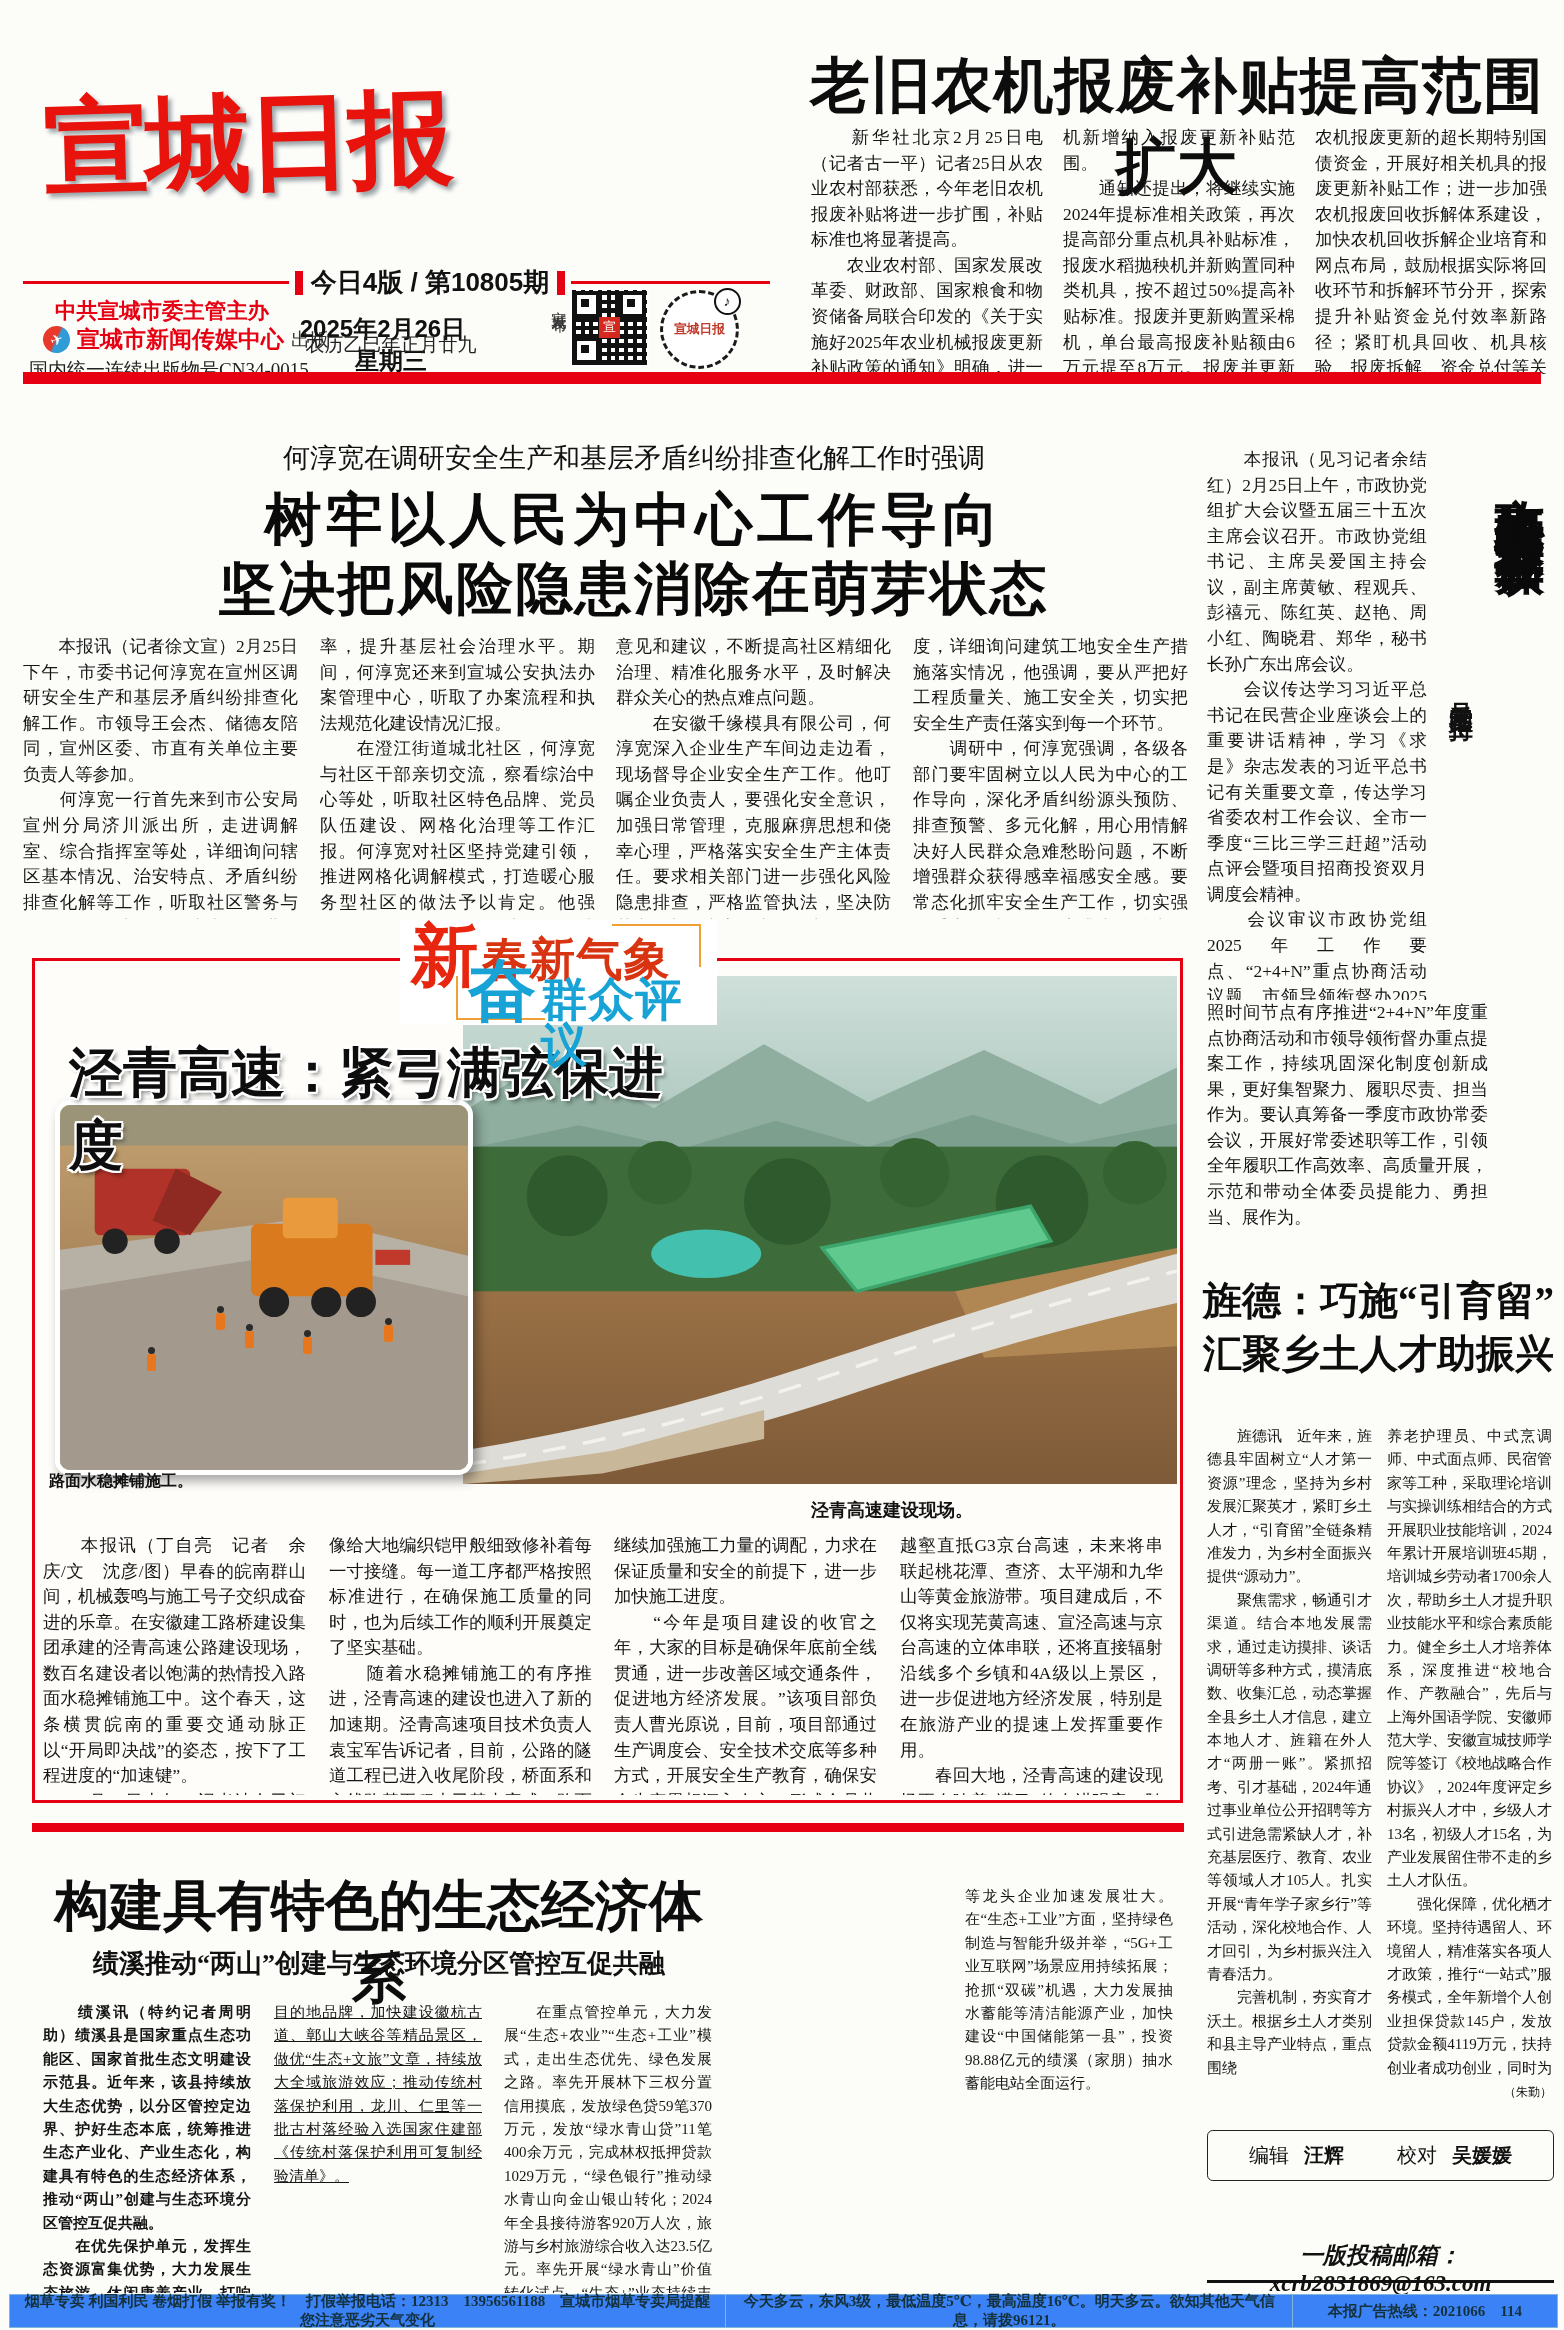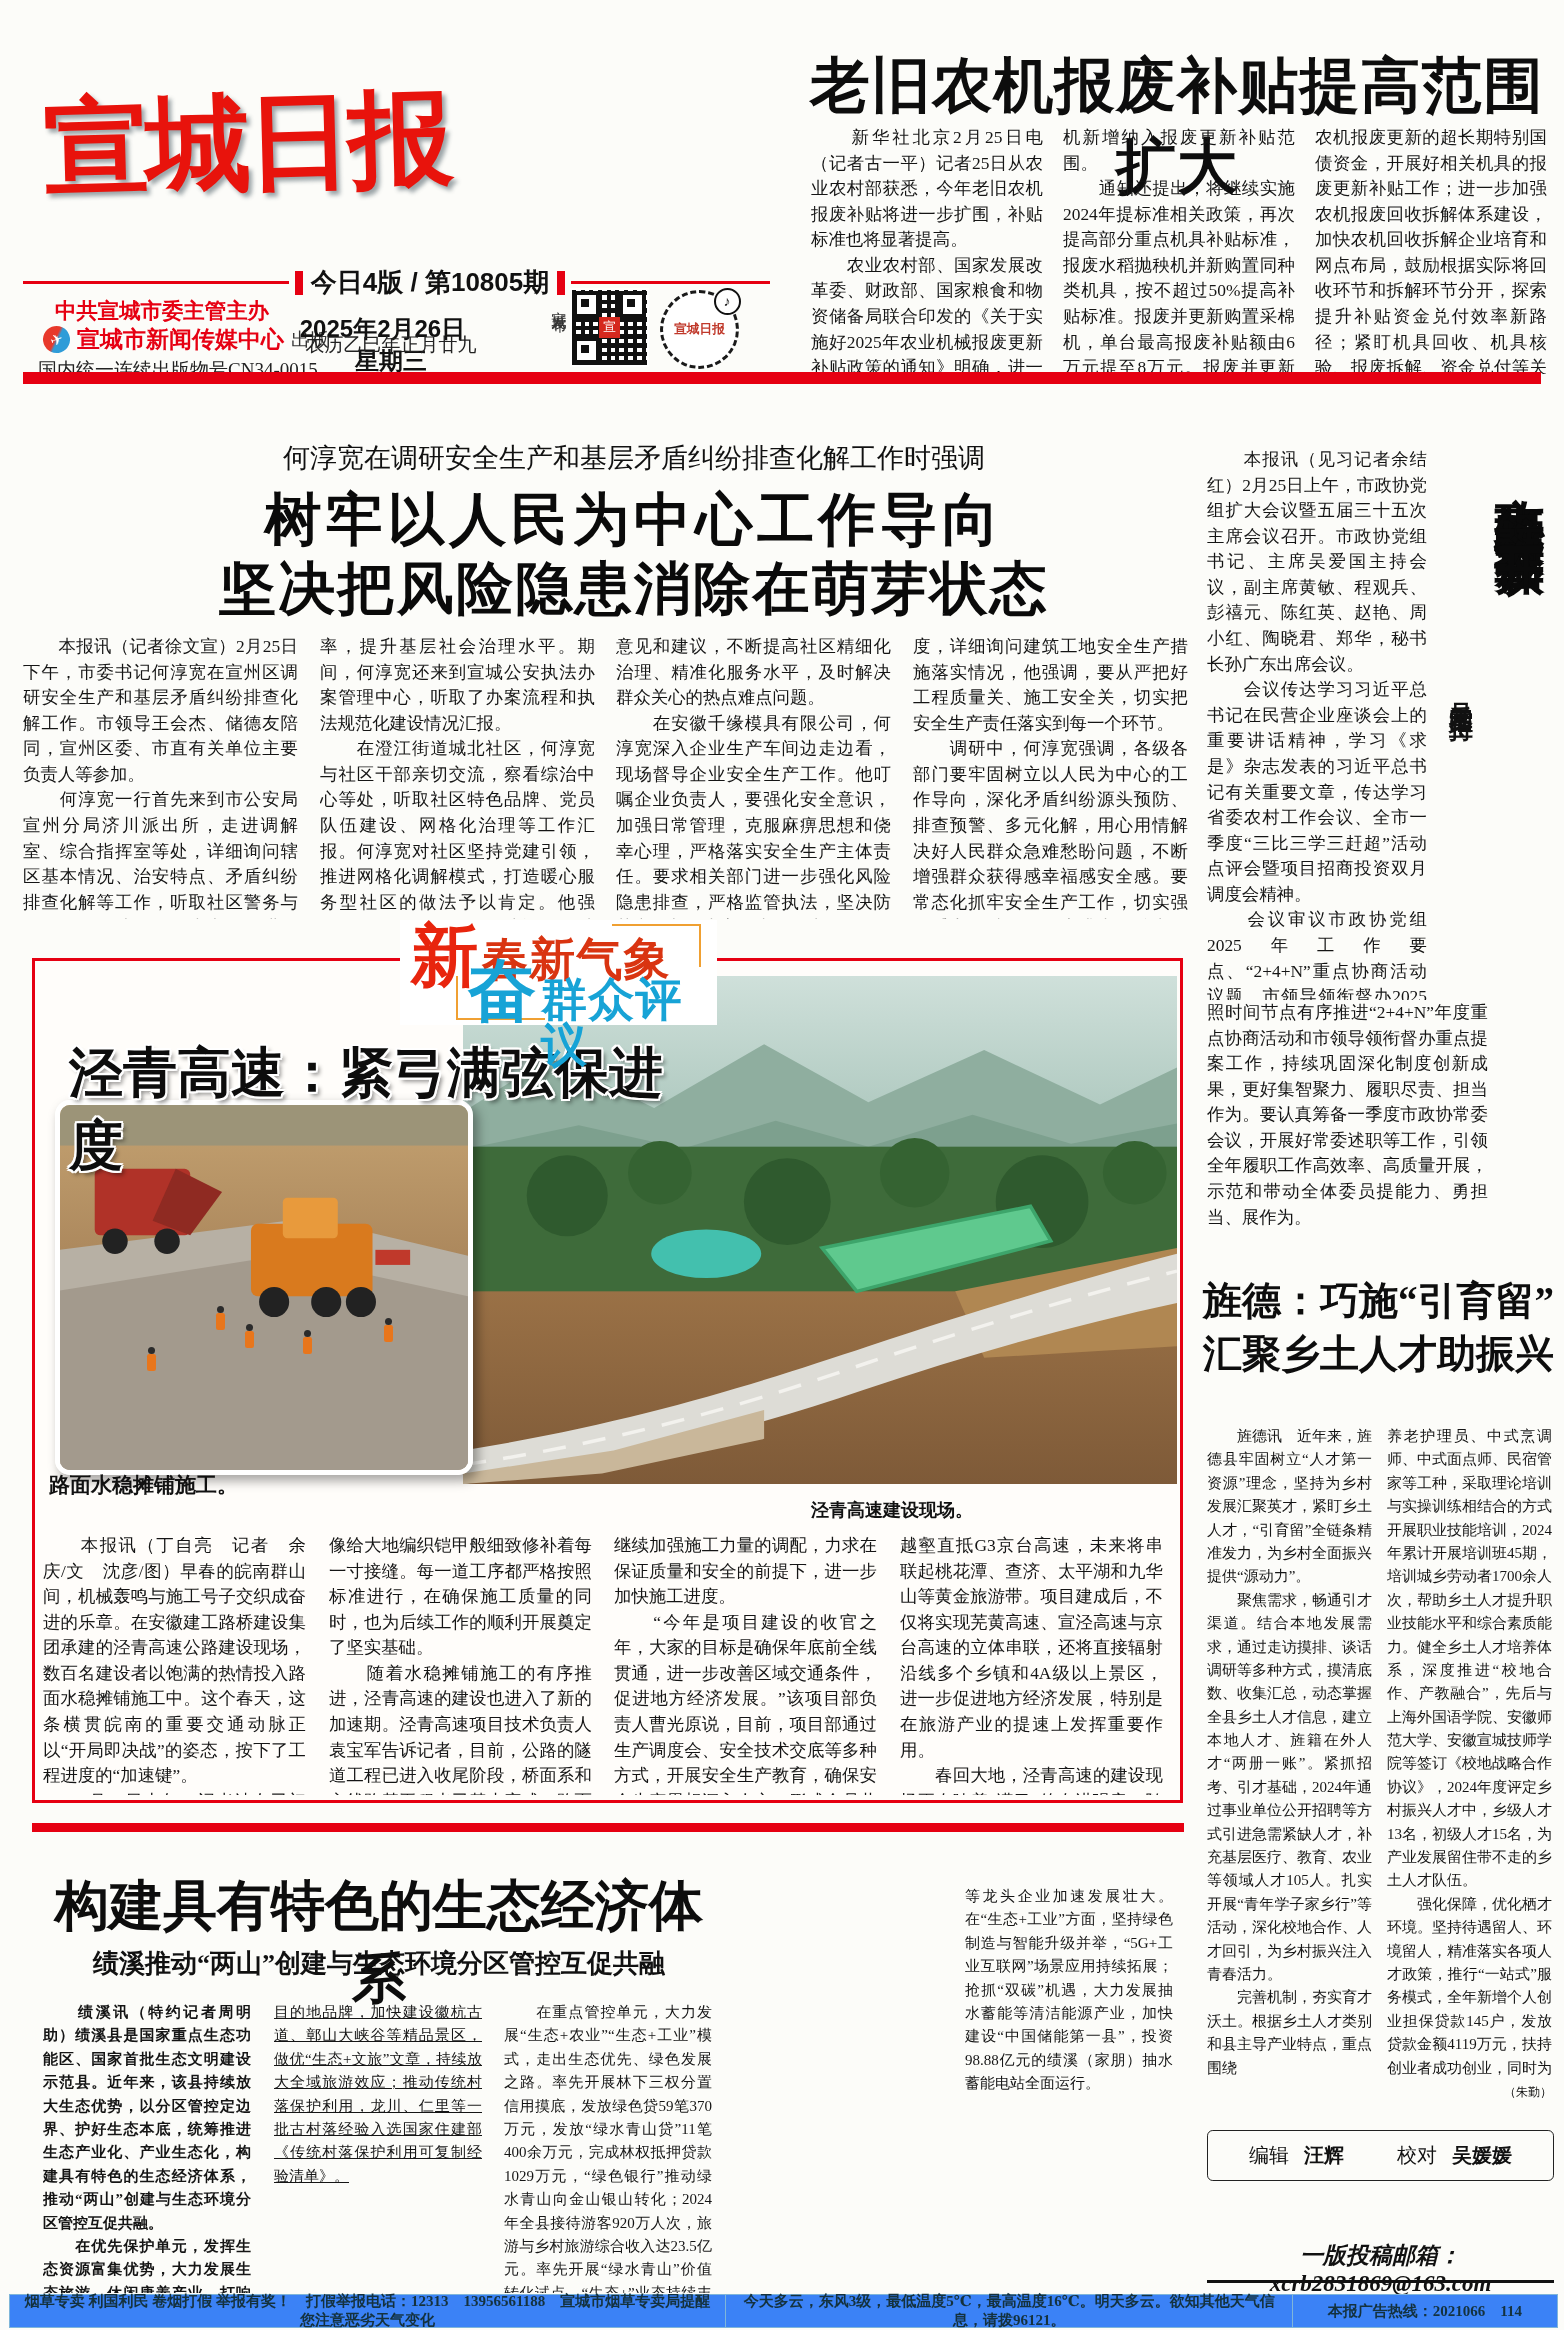--- a/index.html
+++ b/index.html
@@ -49,21 +49,21 @@
 
   <div class="abs sans" style="left:55px;top:296px;width:249px;font-size:21.4px;font-weight:bold;color:#e60012;">中共宣城市委主管主办</div>
 
   <div class="abs" style="left:43px;top:324px;width:347px;height:31px;display:flex;align-items:center;gap:7px;">
     <span style="width:27px;height:27px;border-radius:50%;flex:none;display:flex;align-items:center;justify-content:center;
                  background:linear-gradient(135deg,#e8392b 46%,#2f9cd8 54%);color:#fff;font-size:15px;transform:rotate(-20deg);">✈</span>
     <span class="sans" style="font-size:23px;font-weight:bold;color:#e60012;">宣城市新闻传媒中心</span>
     <span class="sans" style="font-size:19px;color:#333;">出版</span>
   </div>
 
-  <div class="abs" style="left:38px;top:357px;width:382px;font-size:19px;color:#222;">国内统一连续出版物号CN34-0015</div>
+  <div class="abs" style="left:29px;top:357px;width:382px;font-size:19px;color:#222;">国内统一连续出版物号CN34-0015</div>
 
   <div class="abs sans center" style="left:287px;top:313px;width:208px;font-size:24px;font-weight:bold;color:#111;">
     <span>2025年2月26日</span>
     <span style="display:inline-block;width:10.4px;"></span>
     <span>星期三</span>
   </div>
   <div class="abs sans center" style="left:287px;top:332px;width:208px;font-size:19px;color:#222;">农历乙巳年正月廿九</div>
 
   <div class="abs vline" style="left:549px;top:299px;height:69px;font-size:15px;color:#333;letter-spacing:2.3px;">宣城发布</div>
   <div class="abs qr-pat" style="left:570px;top:288px;width:75px;height:75px;border:2.3px solid #fff;">
@@ -183,21 +183,21 @@
     <div class="bracket" style="right:16px;top:3.5px;width:87px;height:41px;border-top-width:2.9px;border-right-width:2.9px;"></div>
     <div class="bracket" style="left:56px;top:56px;width:87px;height:42px;border-left-width:2.9px;border-bottom-width:2.9px;"></div>
     <div class="abs sans" style="left:10.4px;top:1.2px;font-size:68px;font-weight:900;color:#e8250e;line-height:1;">新</div>
     <div class="abs sans" style="left:82px;top:16px;font-size:46px;font-weight:900;color:#d93411;line-height:1;letter-spacing:1.2px;">春新气象</div>
     <div class="abs sans" style="left:68px;top:36px;font-size:68px;font-weight:900;color:#17a3d6;line-height:1;">奋</div>
     <div class="abs sans" style="left:141px;top:56px;font-size:46px;font-weight:900;color:#17a3d6;line-height:1;letter-spacing:1.2px;">群众评议</div>
   </div>
 
   <div class="abs outline-white" style="left:69px;top:1037px;width:637px;font-size:54px;font-weight:800;color:#0d0d0d;z-index:5;">泾青高速：紧弓满弦保进度</div>
 
-  <div class="abs" style="left:49px;top:1471px;width:301px;font-size:21px;font-weight:bold;color:#111;">路面水稳摊铺施工。</div>
+  <div class="abs" style="left:49px;top:1471px;width:301px;font-size:16px;font-weight:bold;color:#111;">路面水稳摊铺施工。</div>
   <div class="abs" style="left:811px;top:1498px;width:365px;font-size:18px;font-weight:bold;color:#111;">泾青高速建设现场。</div>
 
   <div class="col" style="left:43px;top:1533px;width:263px;height:262px;">　　本报讯（丁自亮　记者　余庆/文　沈彦/图）早春的皖南群山间，机械轰鸣与施工号子交织成奋进的乐章。在安徽建工路桥建设集团承建的泾青高速公路建设现场，数百名建设者以饱满的热情投入路面水稳摊铺施工中。这个春天，这条横贯皖南的重要交通动脉正以“开局即决战”的姿态，按下了工程进度的“加速键”。
 　　2月24日上午，记者站在已初具雏形的路基上眺望，4台压路机组成的方阵正向前推进。身穿橙色反光背心的工人们手持铁锹紧随摊铺机，</div>
   <div class="col" style="left:329px;top:1533px;width:263px;height:262px;">像给大地编织铠甲般细致修补着每一寸接缝。每一道工序都严格按照标准进行，在确保施工质量的同时，也为后续工作的顺利开展奠定了坚实基础。
 　　随着水稳摊铺施工的有序推进，泾青高速的建设也进入了新的加速期。泾青高速项目技术负责人袁宝军告诉记者，目前，公路的隧道工程已进入收尾阶段，桥面系和主线路基工程也已基本完成。路面水稳底基层的摊铺工作已完成21.2公里，下基层摊铺已完成11.3公里。项目部将</div>
   <div class="col" style="left:614px;top:1533px;width:263px;height:262px;">继续加强施工力量的调配，力求在保证质量和安全的前提下，进一步加快施工进度。
 　　“今年是项目建设的收官之年，大家的目标是确保年底前全线贯通，进一步改善区域交通条件，促进地方经济发展。”该项目部负责人曹光原说，目前，项目部通过生产调度会、安全技术交底等多种方式，开展安全生产教育，确保安全生产思想深入人心，形成全员共同参与的安全生产氛围。
 　　这条全长39.24公里的高速公路，起于芜黄高速与宣泾高速交会处，穿山</div>
   <div class="col" style="left:900px;top:1533px;width:263px;height:262px;">越壑直抵G3京台高速，未来将串联起桃花潭、查济、太平湖和九华山等黄金旅游带。项目建成后，不仅将实现芜黄高速、宣泾高速与京台高速的立体串联，还将直接辐射沿线多个乡镇和4A级以上景区，进一步促进地方经济发展，特别是在旅游产业的提速上发挥重要作用。

